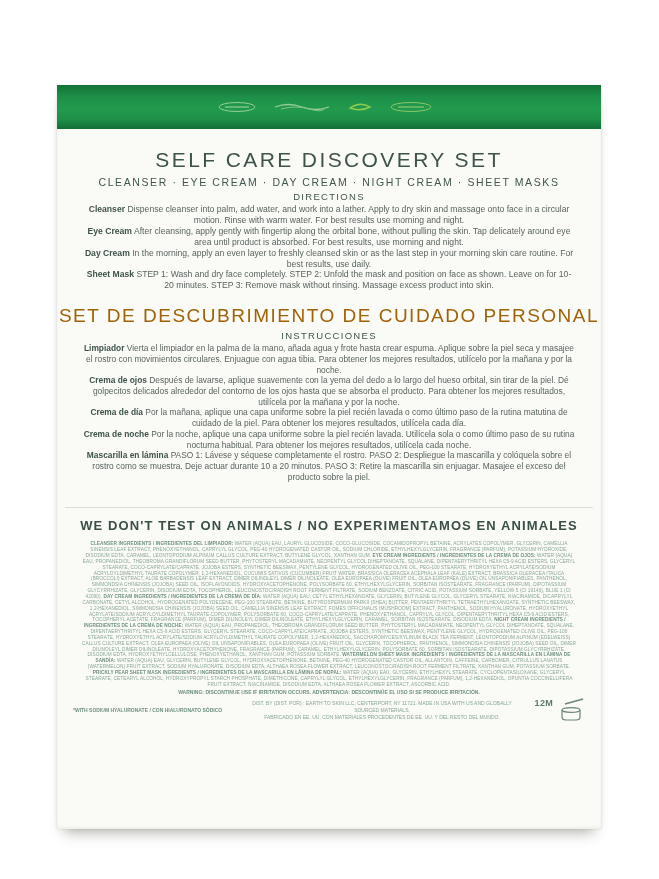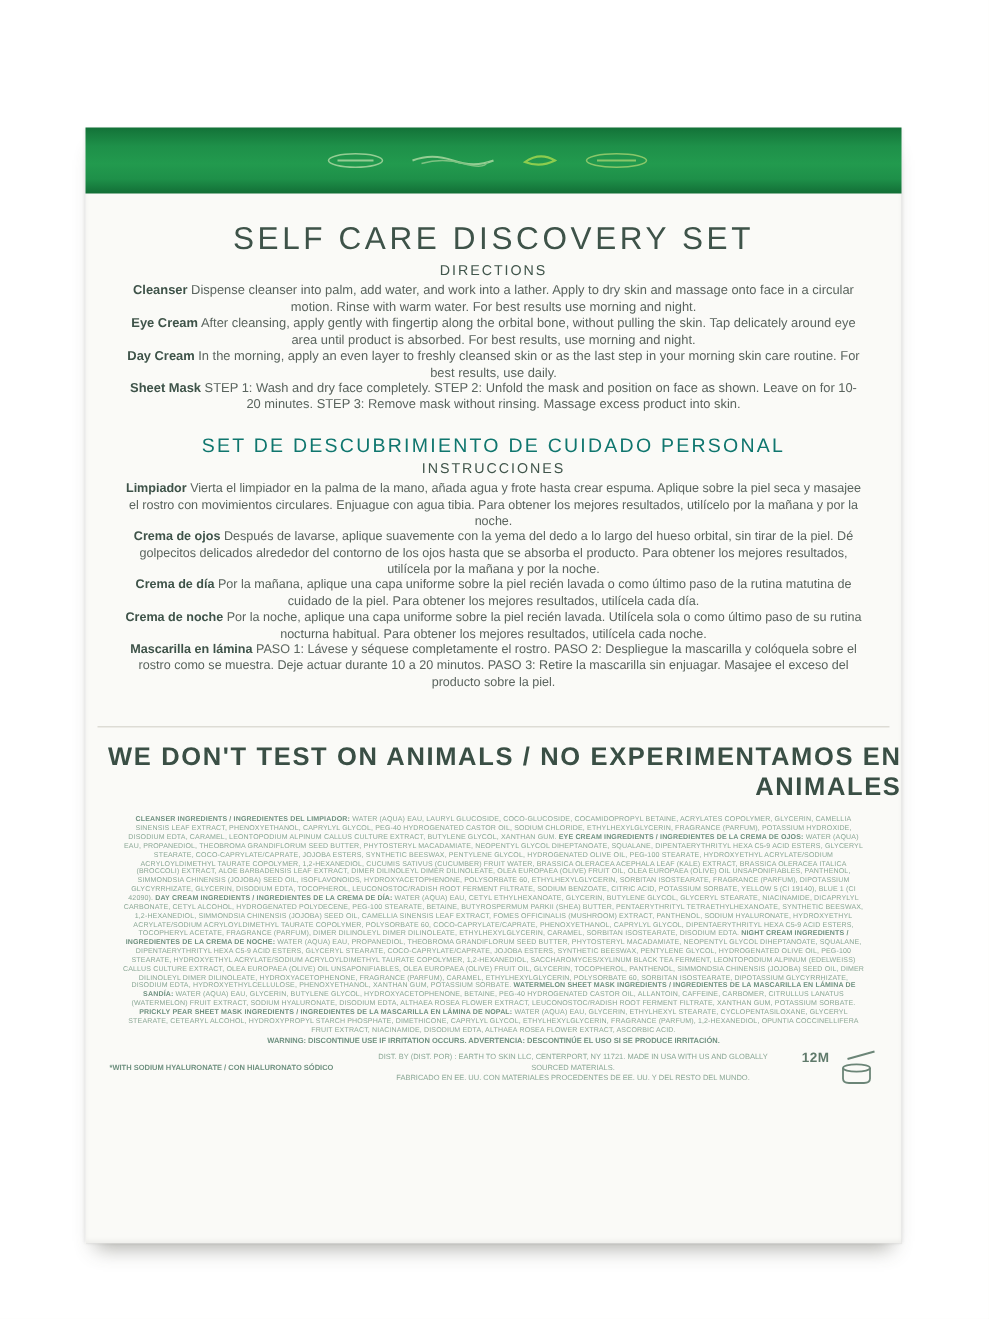--- a/index.html
+++ b/index.html
@@ -11,25 +11,25 @@
   .band{position:relative;height:44px;background:linear-gradient(#137238,#1e9049 28%,#229a4e 55%,#1e9049 78%,#126e36);}
   .badges{position:absolute;left:160px;top:0;height:100%;display:flex;align-items:center;gap:16px;}
   .badge{display:block;opacity:.85;}
   .content{padding:0;}
   .title{margin:19px 0 0;text-align:center;font-size:21px;font-weight:400;letter-spacing:2.4px;color:#3e5349;}
   .subtitle{margin:4px 0 0;text-align:center;font-size:10.5px;font-weight:400;letter-spacing:1.6px;color:#41564c;}
   .sec-head{margin:3px 0 2px;text-align:center;font-size:9.5px;font-weight:400;letter-spacing:1.3px;color:#41564c;}
   .dir{padding:0 26px;}
   .dir p{margin:0;text-align:center;font-size:8.6px;line-height:10.9px;color:#5a645e;}
   .dir b{color:#3e5349;font-weight:700;}
-  .title-es{margin:14px 0 0;text-align:center;font-size:13px;font-weight:400;letter-spacing:1.5px;color:#0f766e;}
+  .title-es{margin:14px 0 0;text-align:center;font-size:19px;font-weight:400;letter-spacing:1.5px;color:#a16207;}
   .subtitle-es{margin:4px 0 0;text-align:center;font-size:10px;font-weight:400;letter-spacing:1.1px;color:#41564c;}
   .dir-es p{font-size:8.4px;line-height:10.7px;}
   .divider{height:1px;background:#dddcd5;margin:25px 8px 0;}
-  .animals{margin:10px 0 0;text-align:right;font-size:17px;font-weight:700;letter-spacing:1.1px;color:#3a4f45;}
+  .animals{margin:10px 0 0;text-align:center;font-size:13px;font-weight:700;letter-spacing:1.1px;color:#3a4f45;}
   .ingredients{margin:8px 24px 0;text-align:center;font-size:4.7px;line-height:5.85px;color:#8aa795;
                letter-spacing:.1px;}
   .ingredients b{color:#6f9180;font-weight:700;}
   .warning{margin:2px 24px 0;text-align:center;font-size:5px;font-weight:700;color:#6f9180;}
   .footer{display:flex;align-items:center;margin:3px 16px 0;}
   .footnote{width:168px;font-size:5px;font-weight:700;color:#6f9180;text-align:left;line-height:6px;}
   .dist{flex:1;font-size:5px;line-height:7px;color:#8aa795;text-align:center;}
   .pao{width:62px;display:flex;align-items:flex-start;justify-content:flex-end;gap:2px;}
   .pao-label{font-size:9px;font-weight:700;color:#5f7a6b;letter-spacing:.3px;}
 </style>
@@ -55,20 +55,21 @@
         <svg class="badge" width="44" height="12" viewBox="0 0 44 12">
           <ellipse cx="22" cy="6" rx="20" ry="4.5" fill="none" stroke="#9ccf6f" stroke-width="1"></ellipse>
           <line x1="9" y1="6" x2="35" y2="6" stroke="#9ccf6f" stroke-width="1.2"></line>
         </svg>
       </div>
     </div>
 
     <div class="content">
 
       <div class="title">SELF CARE DISCOVERY SET</div>
+      <div class="subtitle">CLEANSER · EYE CREAM · DAY CREAM · NIGHT CREAM · SHEET MASKS</div>
       <div class="sec-head">DIRECTIONS</div>
 
       <div class="dir">
         <p><b>Cleanser</b> <span>Dispense cleanser into palm, add water, and work into a lather. Apply to dry skin and massage onto face in a circular motion. Rinse with warm water. For best results use morning and night.</span></p>
         <p><b>Eye Cream</b> <span>After cleansing, apply gently with fingertip along the orbital bone, without pulling the skin. Tap delicately around eye area until product is absorbed. For best results, use morning and night.</span></p>
         <p><b>Day Cream</b> <span>In the morning, apply an even layer to freshly cleansed skin or as the last step in your morning skin care routine. For best results, use daily.</span></p>
         <p><b>Sheet Mask</b> <span>STEP 1: Wash and dry face completely. STEP 2: Unfold the mask and position on face as shown. Leave on for 10-20 minutes. STEP 3: Remove mask without rinsing. Massage excess product into skin.</span></p>
       </div>
 
       <div class="title title-es">SET DE DESCUBRIMIENTO DE CUIDADO PERSONAL</div>

